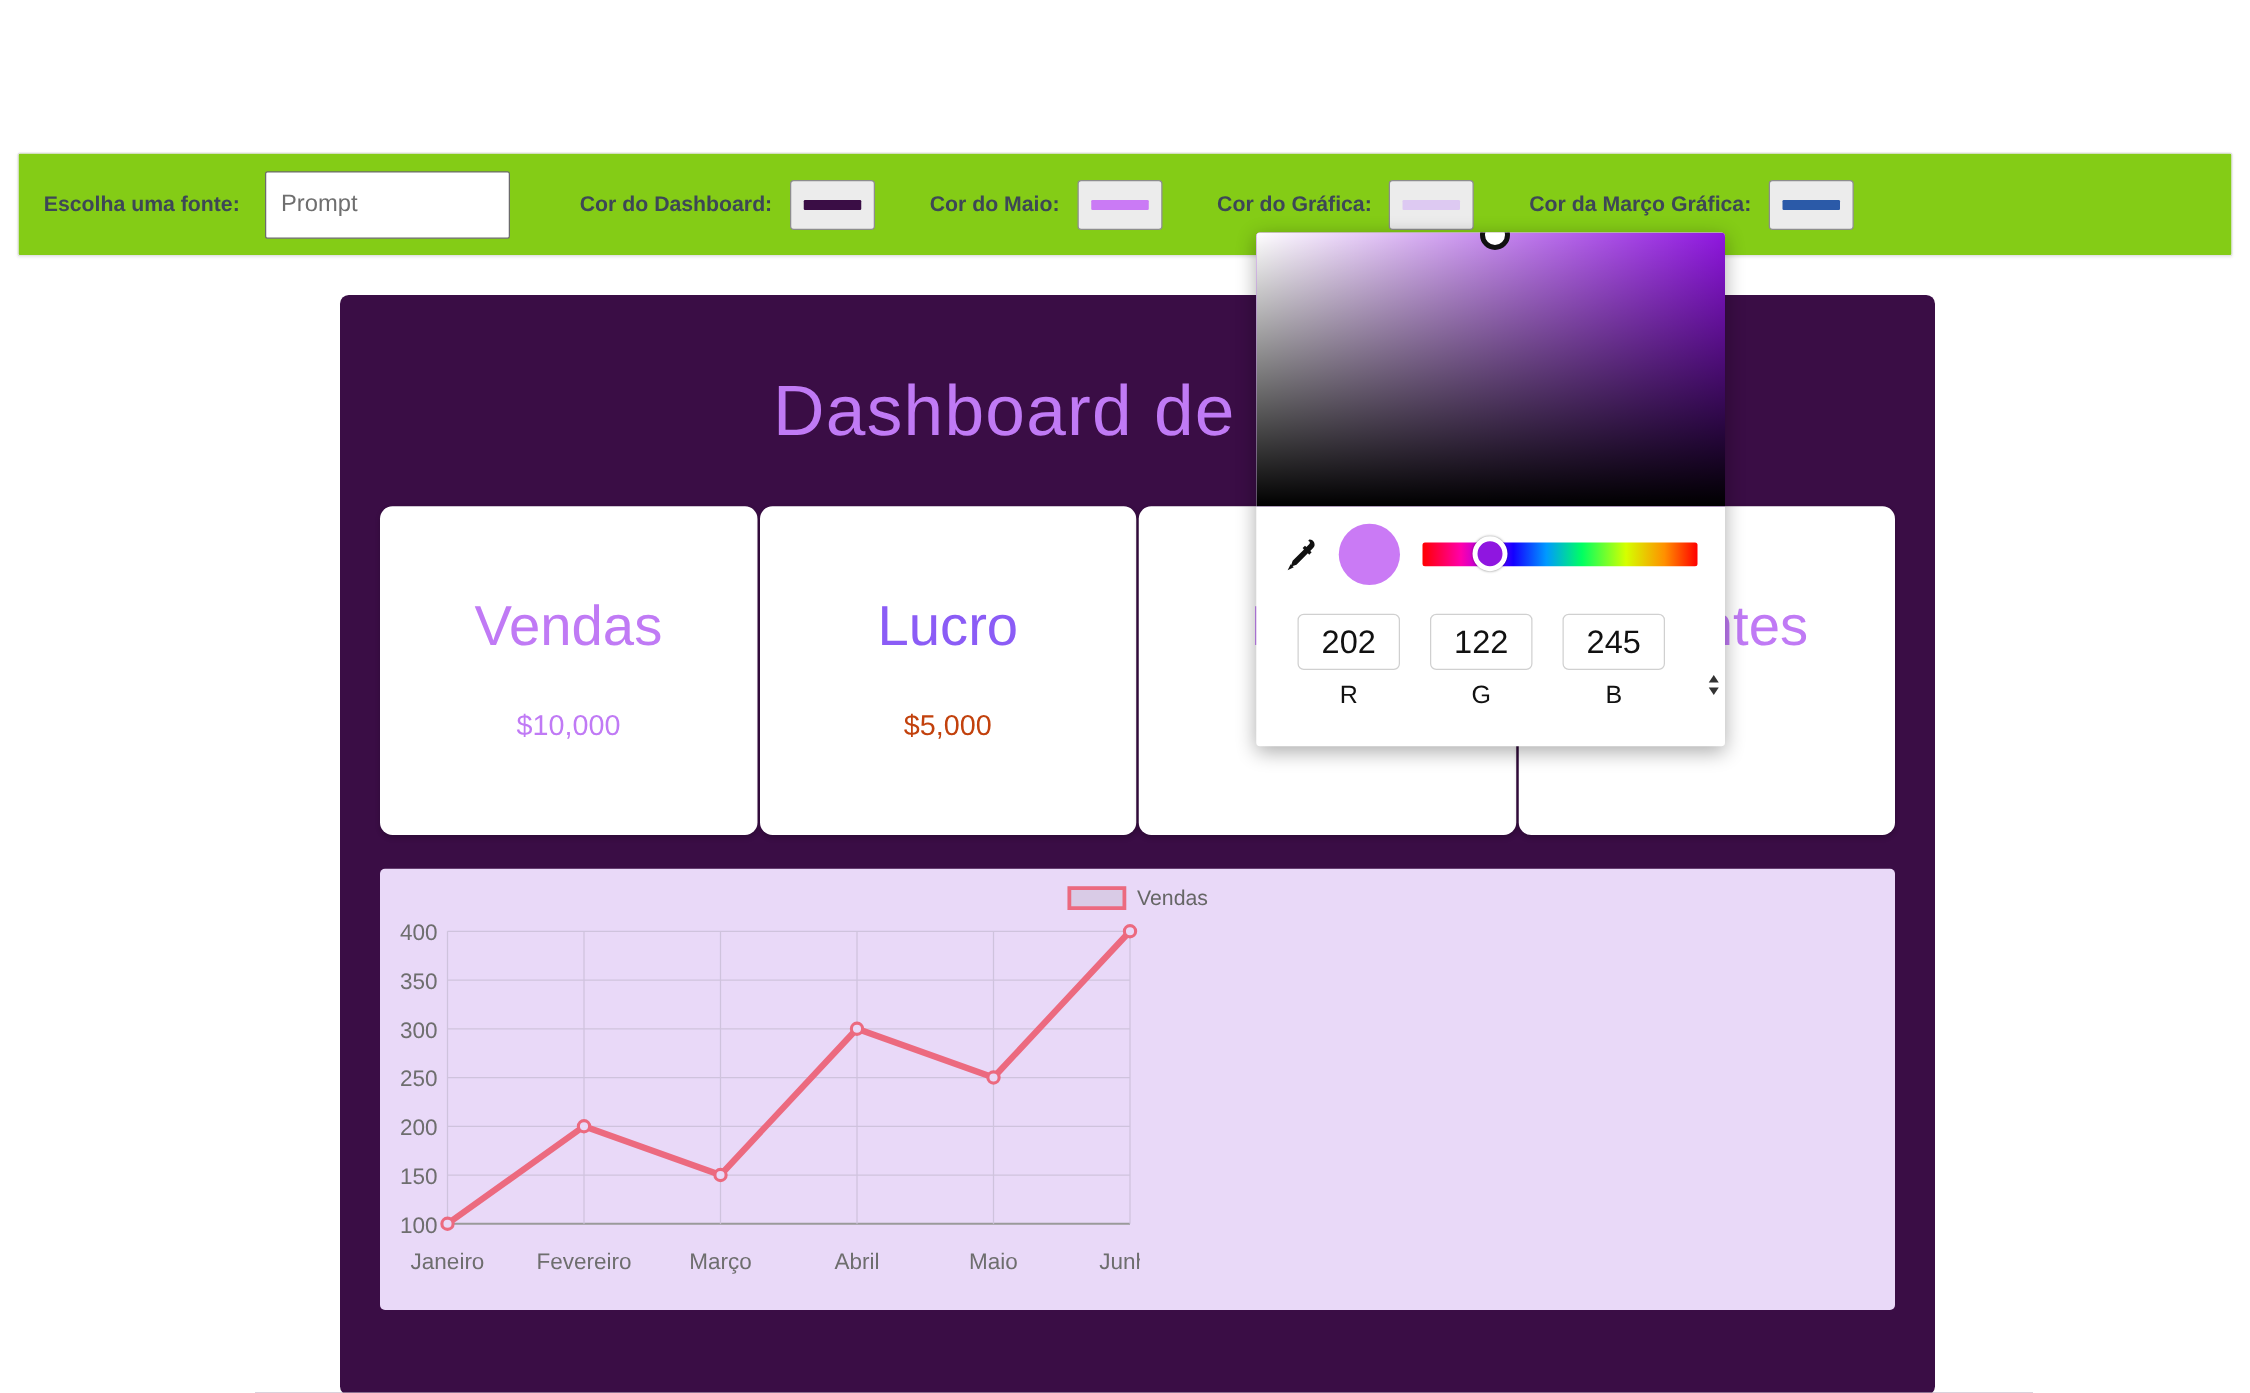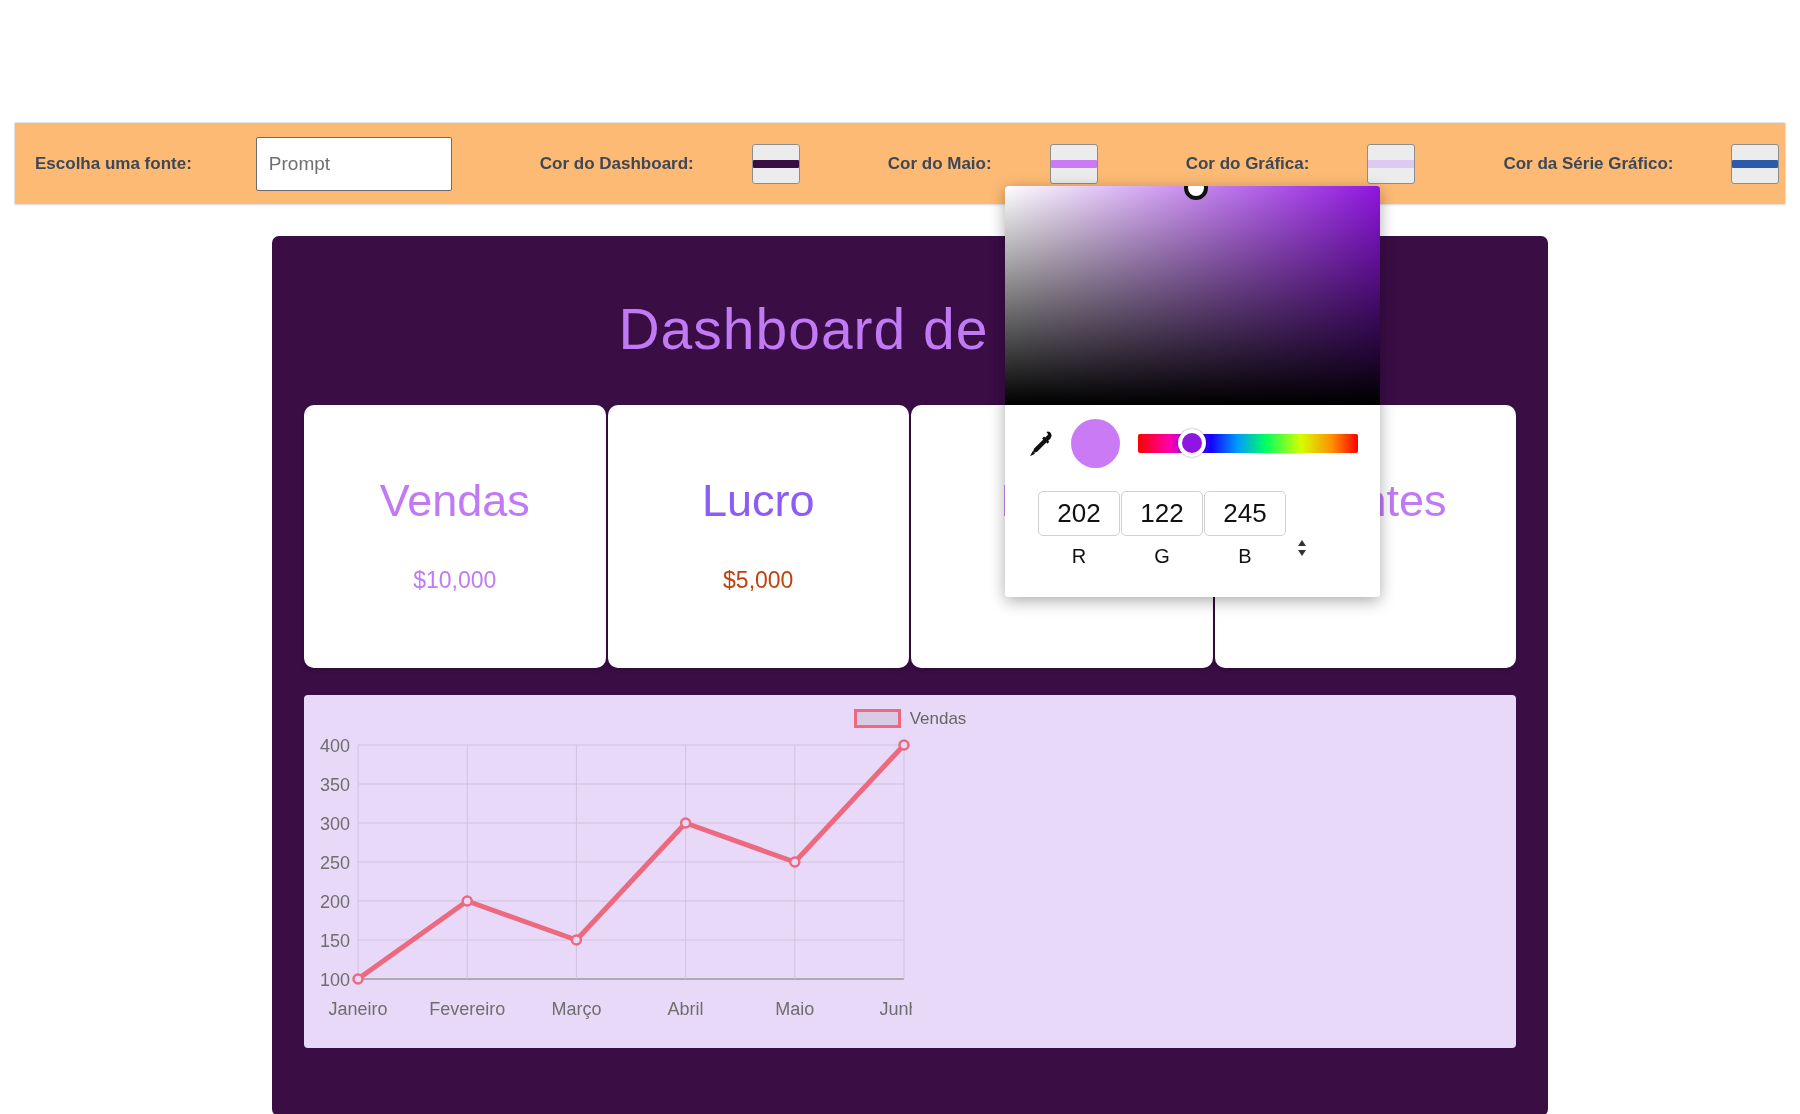--- a/index.html
+++ b/index.html
@@ -23,28 +23,27 @@
     margin: 0;
     padding-top: 18px;
     line-height: 1.2;
   }
 
   
   .controls-bar {
     position: absolute;
     left: 14px; top: 122px;
     width: 1772px; height: 83px;
-    background: #fdba74;
+    background: #84cc16;
     border: 1px solid #e3e3e3;
     border-radius: 2px;
     box-shadow: 0 1px 2px rgba(0,0,0,0.06);
     display: flex;
     align-items: center;
     padding: 0 20px;
-    gap: 44px;
   }
   .ctl-label {
     font-size: 17px;
     font-weight: bold;
     color: #3d4756;
     white-space: nowrap;
   }
   .font-input {
     width: 196px; height: 54px;
     margin-left: 20px;
@@ -214,21 +213,21 @@
     top: -5px; left: 40px;
     width: 28px; height: 28px;
     border-radius: 50%;
     background: #8f16e0;
     border: 4px solid #fff;
     box-sizing: border-box;
     box-shadow: 0 0 2px rgba(0,0,0,0.45);
   }
   .rgb-row {
     display: flex;
-    gap: 1px;
+    gap: 24px;
     padding: 23px 33px 0 33px;
   }
   .rgb-cell { width: 82px; }
   .rgb-input {
     width: 82px; height: 45px;
     border: 1px solid #d0d0d0;
     border-radius: 5px;
     text-align: center;
     font-size: 26px;
     color: #111;
@@ -276,21 +275,21 @@
       <span class="swatch-line" id="sw1" style="background: rgb(202, 122, 245);"></span>
     </button>
     <span class="gap-md"></span>
 
     <span class="ctl-label">Cor do Gráfica:</span>
     <button class="swatch-btn">
       <span class="swatch-line" id="sw2" style="background: rgb(221, 201, 242);"></span>
     </button>
     <span class="gap-md"></span>
 
-    <span class="ctl-label">Cor da Série Gráfico:</span>
+    <span class="ctl-label">Cor da Março Gráfica:</span>
     <button class="swatch-btn">
       <span class="swatch-line" id="sw3" style="background: rgb(43, 90, 168);"></span>
     </button>
   </div>
 
   <div class="dash-panel" style="background: rgb(58, 13, 69);">
     <h2 class="dash-title" style="color: rgb(192, 122, 245);">Dashboard de Vendas</h2>
 
     <div class="cards-row">
       <div class="kpi-card">

